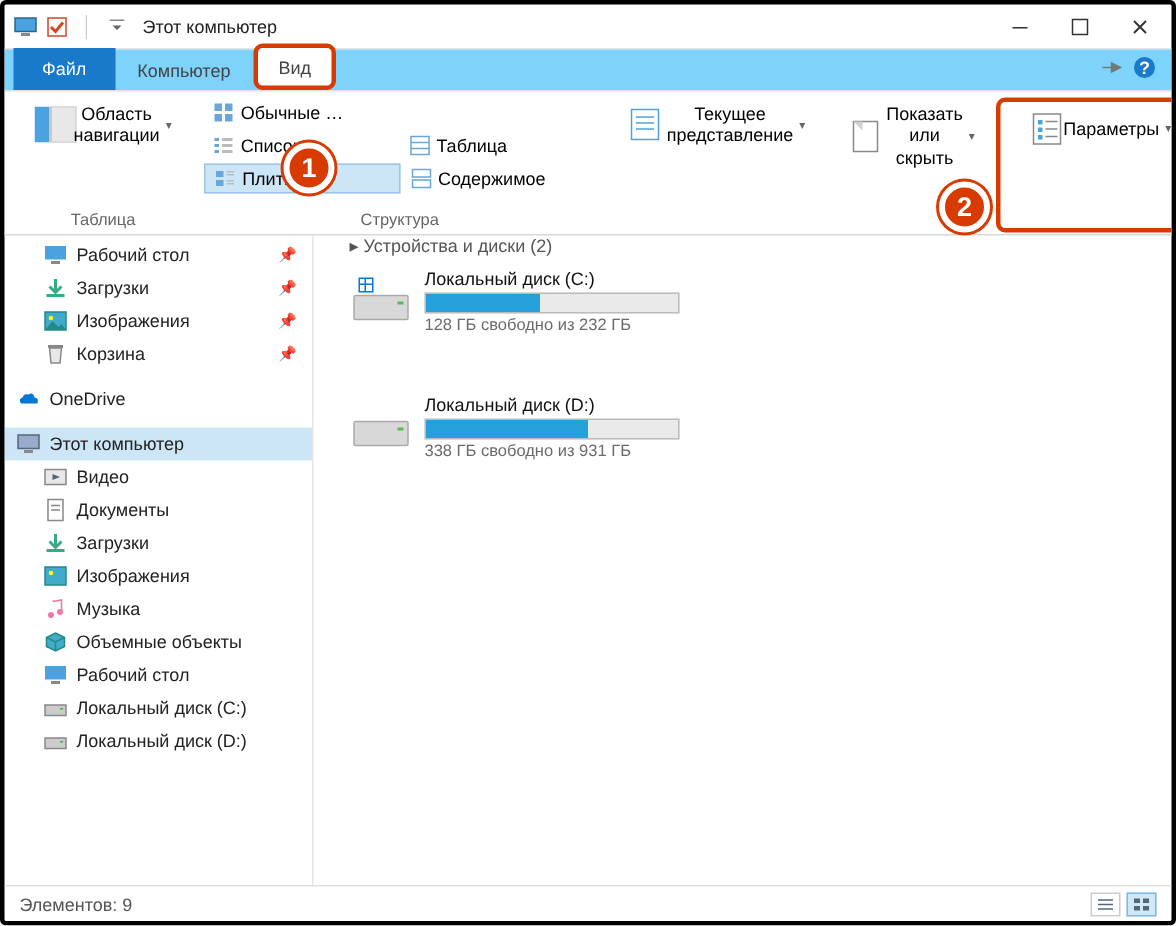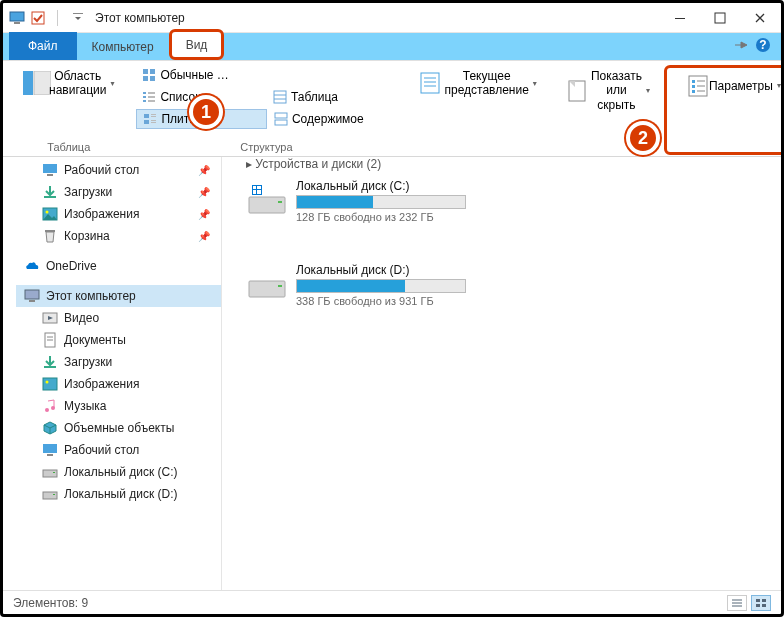--- a/index.html
+++ b/index.html
@@ -36,21 +36,21 @@
 .layout-btn.selected { background:#CDE6F7; border:1px solid #9DC3E6; }
 .layout-btn .li-icon { width:14px; height:14px; }
 .drop-arrow { font-size:8px; color:#666; margin-left:2px;}
 
 .highlight2 { border: 3px solid #D83B01; border-radius:6px; }
 
 
 .badge { position:absolute; width:34px; height:34px; border-radius:50%; background:#D83B01; border:4px solid #fff; box-shadow:0 0 0 2px #D83B01; color:#fff; font-weight:bold; font-size:18px; display:flex; align-items:center; justify-content:center; z-index:10;}
 
 
-.main { display:flex; height: calc(100% - 30px - 28px - 96px - 24px); overflow:hidden; position:relative;margin-left:13px;}
+.main { display:flex; height: calc(100% - 30px - 28px - 96px - 24px); overflow:hidden; position:relative;}
 .nav { width:206px; border-right:1px solid #e5e5e5; padding:2px 0; overflow:hidden;}
 .nav-item { display:flex; align-items:center; gap:6px; padding:3px 10px 3px 26px; color:#222; height:22px;}
 .nav-item.selected { background:#CDE6F7; }
 .nav-item .ni-icon { width:16px; height:16px; flex-shrink:0;}
 .nav-item .pin { margin-left:auto; color:#888; font-size:10px;}
 .nav-group { padding-left:8px; }
 .nav-sep { height:8px; }
 
 .content { flex:1; padding:0 12px; position:relative;}
 .section-hdr { color:#555; padding:2px 0 6px 12px; font-size:12px; position:relative; top:-2px;}

